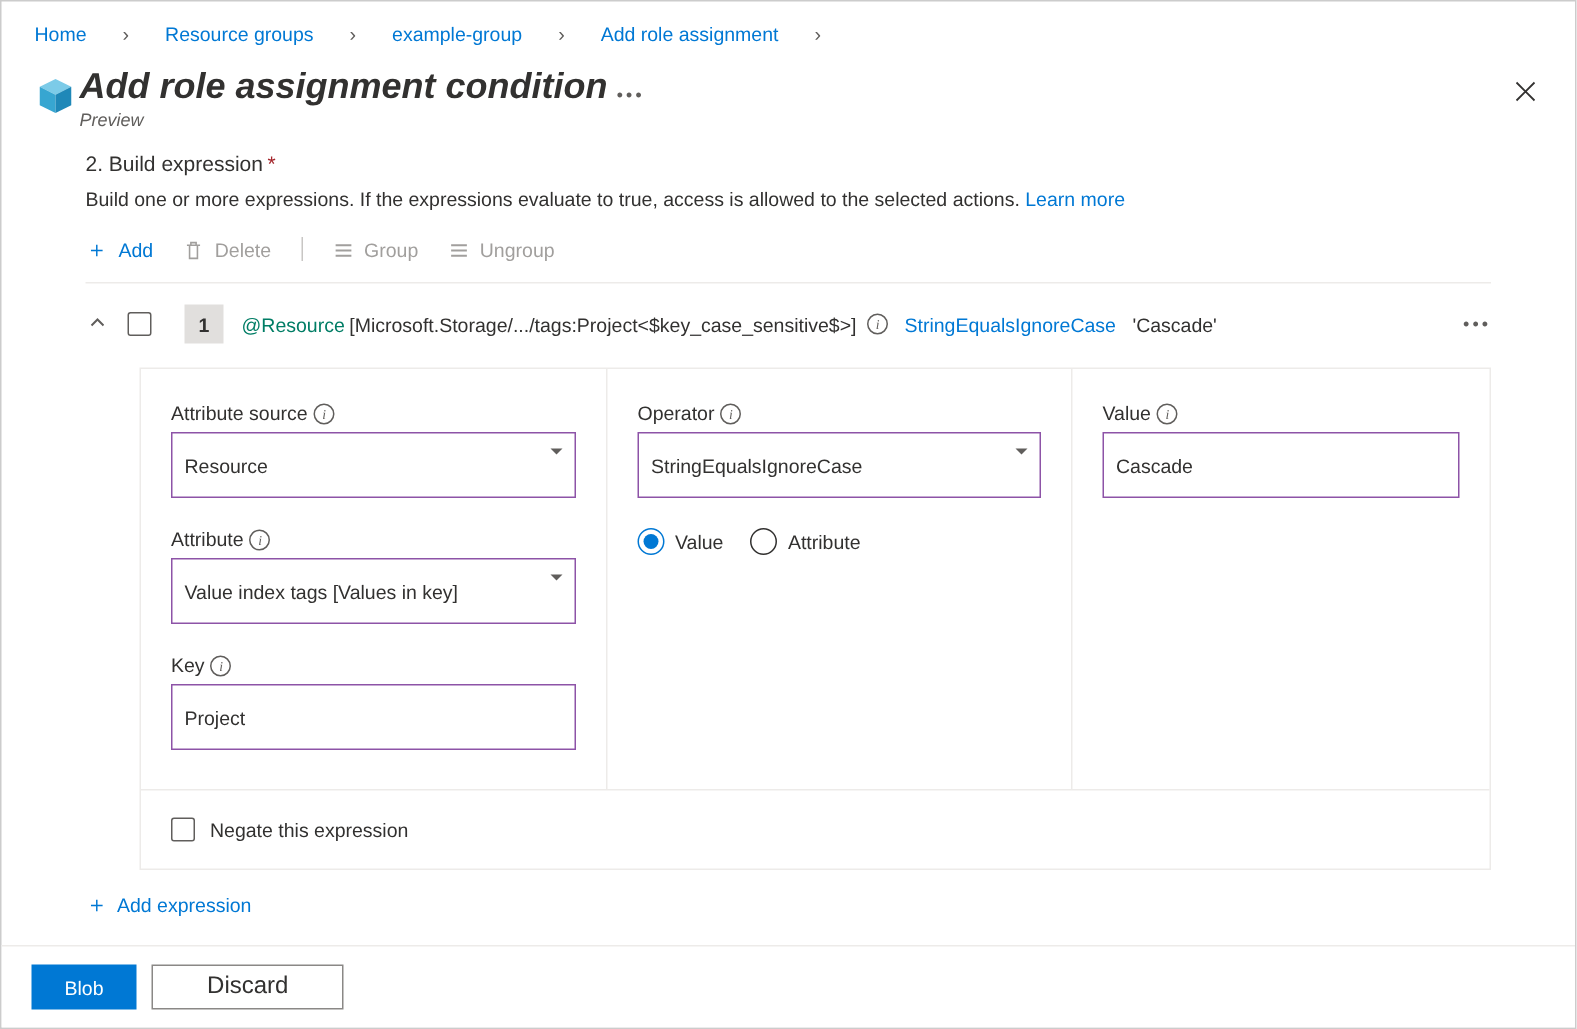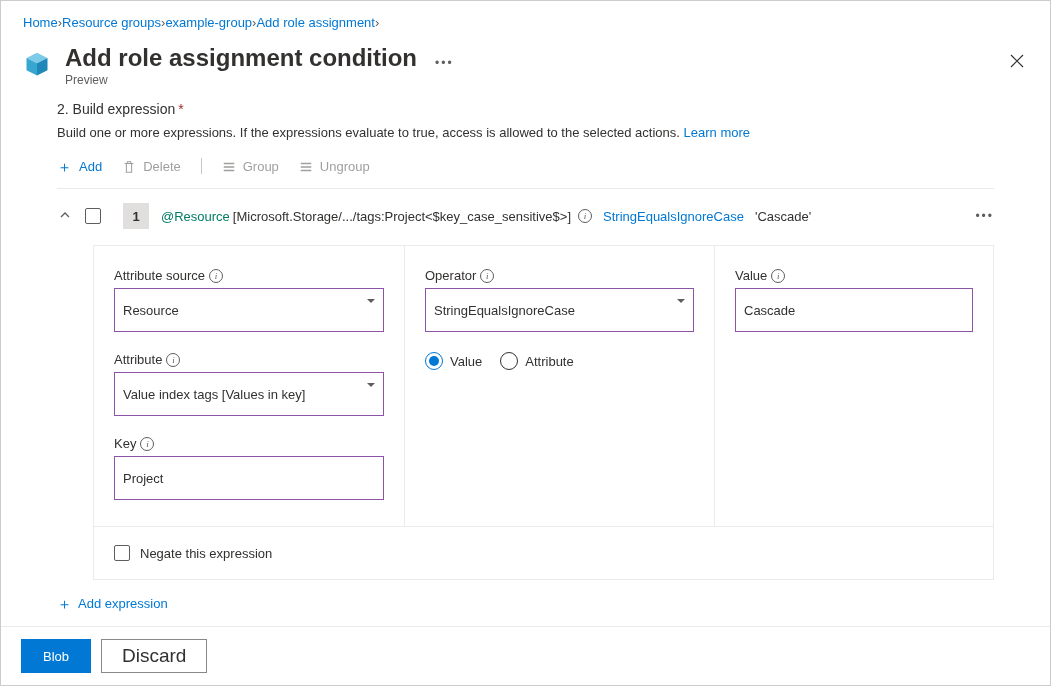--- a/index.html
+++ b/index.html
@@ -1,20 +1,20 @@
 <!DOCTYPE html>
 <html><head>
 <meta charset="utf-8">
 <style>
   * { box-sizing: border-box; margin: 0; padding: 0; }
   body { font-family: "Segoe UI", -apple-system, sans-serif; font-size: 13px; color: #323130; background: #fff; width: 1051px; height: 686px; border: 1px solid #ccc; position: relative; overflow: hidden; }
   a { color: #0078d4; text-decoration: none; }
-  .breadcrumb { display: flex; align-items: center; gap: 0; padding: 14px 22px 10px; font-size: 13px; }
+  .breadcrumb { display: flex; align-items: center; gap: 24px; padding: 14px 22px 10px; font-size: 13px; }
   .breadcrumb .sep { color: #605e5c; }
-  .header { display: flex; align-items: flex-start; padding: 4px 22px 14px; gap: 14px; }
+  .header { display: flex; align-items: flex-start; padding: 4px 22px 14px; gap: 2px; font-style: italic; }
   .cube-icon { width: 28px; height: 28px; flex-shrink: 0; margin-top: 6px; }
   .title-block h1 { font-size: 24px; font-weight: 600; color: #323130; }
   .title-block .preview { font-size: 12px; color: #605e5c; margin-top: 1px; }
   .dots { color: #605e5c; margin-left: 4px; margin-top: 12px; letter-spacing: 2px; font-size: 12px; }
   .close { margin-left: auto; margin-top: 6px; width: 22px; height: 22px; display: flex; align-items: center; justify-content: center; cursor: pointer; }
   .section { padding: 0 56px 0 56px; }
   .step-title { font-size: 14px; font-weight: 400; margin-bottom: 8px; }
   .step-title .req { color: #a4262c; margin-left: 3px; }
   .desc { font-size: 13px; color: #323130; margin-bottom: 18px; }
   .toolbar { display: flex; align-items: center; gap: 20px; padding-bottom: 14px; }
@@ -49,21 +49,21 @@
   .input { cursor: text; }
   .radio-row { display: flex; align-items: center; gap: 18px; margin-top: 18px; }
   .radio { display: inline-flex; align-items: center; gap: 7px; cursor: pointer; }
   .radio .circ { width: 18px; height: 18px; border: 1px solid #323130; border-radius: 50%; display: flex; align-items: center; justify-content: center; }
   .radio.checked .circ::after { content: ""; width: 10px; height: 10px; background: #0078d4; border-radius: 50%; }
   .radio.checked .circ { border-color: #0078d4; }
   .negate-row { border-top: 1px solid #edebe9; padding: 18px 20px; display: flex; align-items: center; gap: 10px; }
   .add-expr { display: inline-flex; align-items: center; gap: 6px; color: #0078d4; margin: 16px 0 0 56px; cursor: pointer; font-size: 13px; }
   .footer { position: absolute; left: 0; right: 0; bottom: 0; border-top: 1px solid #edebe9; padding: 12px 20px; display: flex; gap: 10px; background: #fff; }
   .btn-primary { background: #0078d4; color: #fff; border: none; padding: 6px 22px; font-family: inherit; font-size: 13px; cursor: pointer; }
-  .btn-secondary { background: #fff; color: #323130; border: 1px solid #8a8886; padding: 5px 20px; font-family: inherit; font-size: 19px; cursor: pointer; }
+  .btn-secondary { background: #fff; color: #323130; border: 1px solid #8a8886; padding: 5px 36px; font-family: inherit; font-size: 16px; cursor: pointer; }
   .plus { font-size: 15px; line-height: 1; }
   svg.ticon { width: 14px; height: 14px; }
 </style>
 </head>
 <body>
 
 
 
 <div class="breadcrumb">
   <a href="#">Home</a>

